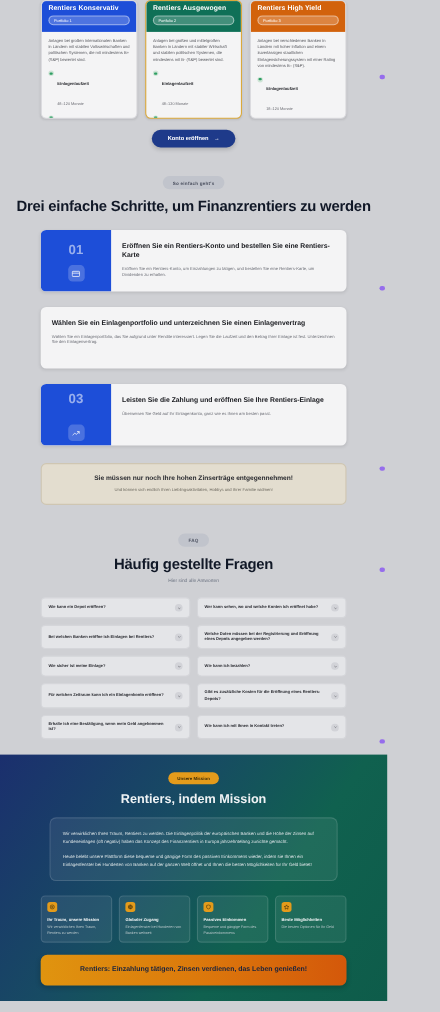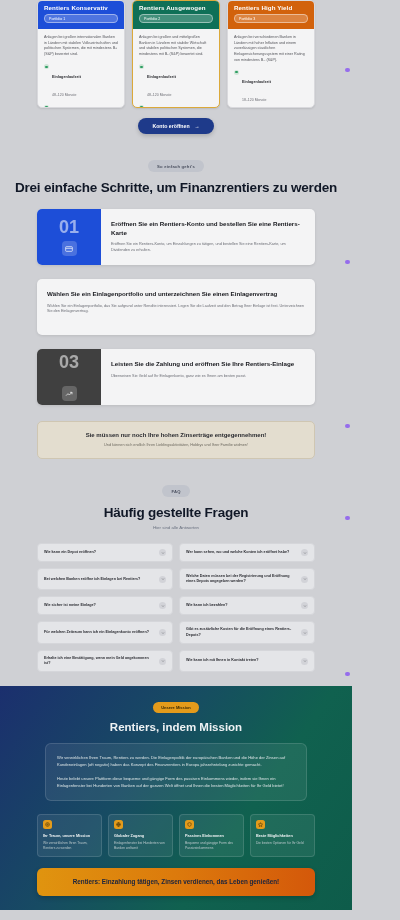--- a/index.html
+++ b/index.html
@@ -132,22 +132,22 @@
     flex: 0 0 64px;
     display: flex;
     flex-direction: column;
     align-items: center;
     justify-content: center;
     gap: 5px;
     color: #fff;
   }
   .step.s1 .step-num { background: #1d4ed8; }
   .step.s2 .step-num { background: #0f7057; }
-  .step.s3 .step-num { background: #404040; gap: 15px; }
-  .step-num .n { font-size: 18px; font-weight: bold; color: rgba(255,255,255,.55); line-height: 18px; }
+  .step.s3 .step-num { background: #1d4ed8; gap: 15px; }
+  .step-num .n { font-size: 12px; font-weight: bold; color: rgba(255,255,255,.55); line-height: 18px; }
   .step-icon {
     width: 15px; height: 15px; border-radius: 4px;
     background: rgba(255,255,255,.2);
     display: flex; align-items: center; justify-content: center;
   }
   .step-icon svg { width: 8px; height: 8px; }
   .step-body { padding: 11px 10px 10px; flex: 1; }
   .step-h { font-size: 6.2px; font-weight: bold; color: #17181d; line-height: 8.6px; }
   .step-p { font-size: 3.8px; color: #6b6d75; line-height: 5.6px; margin-top: 5px; }
 

